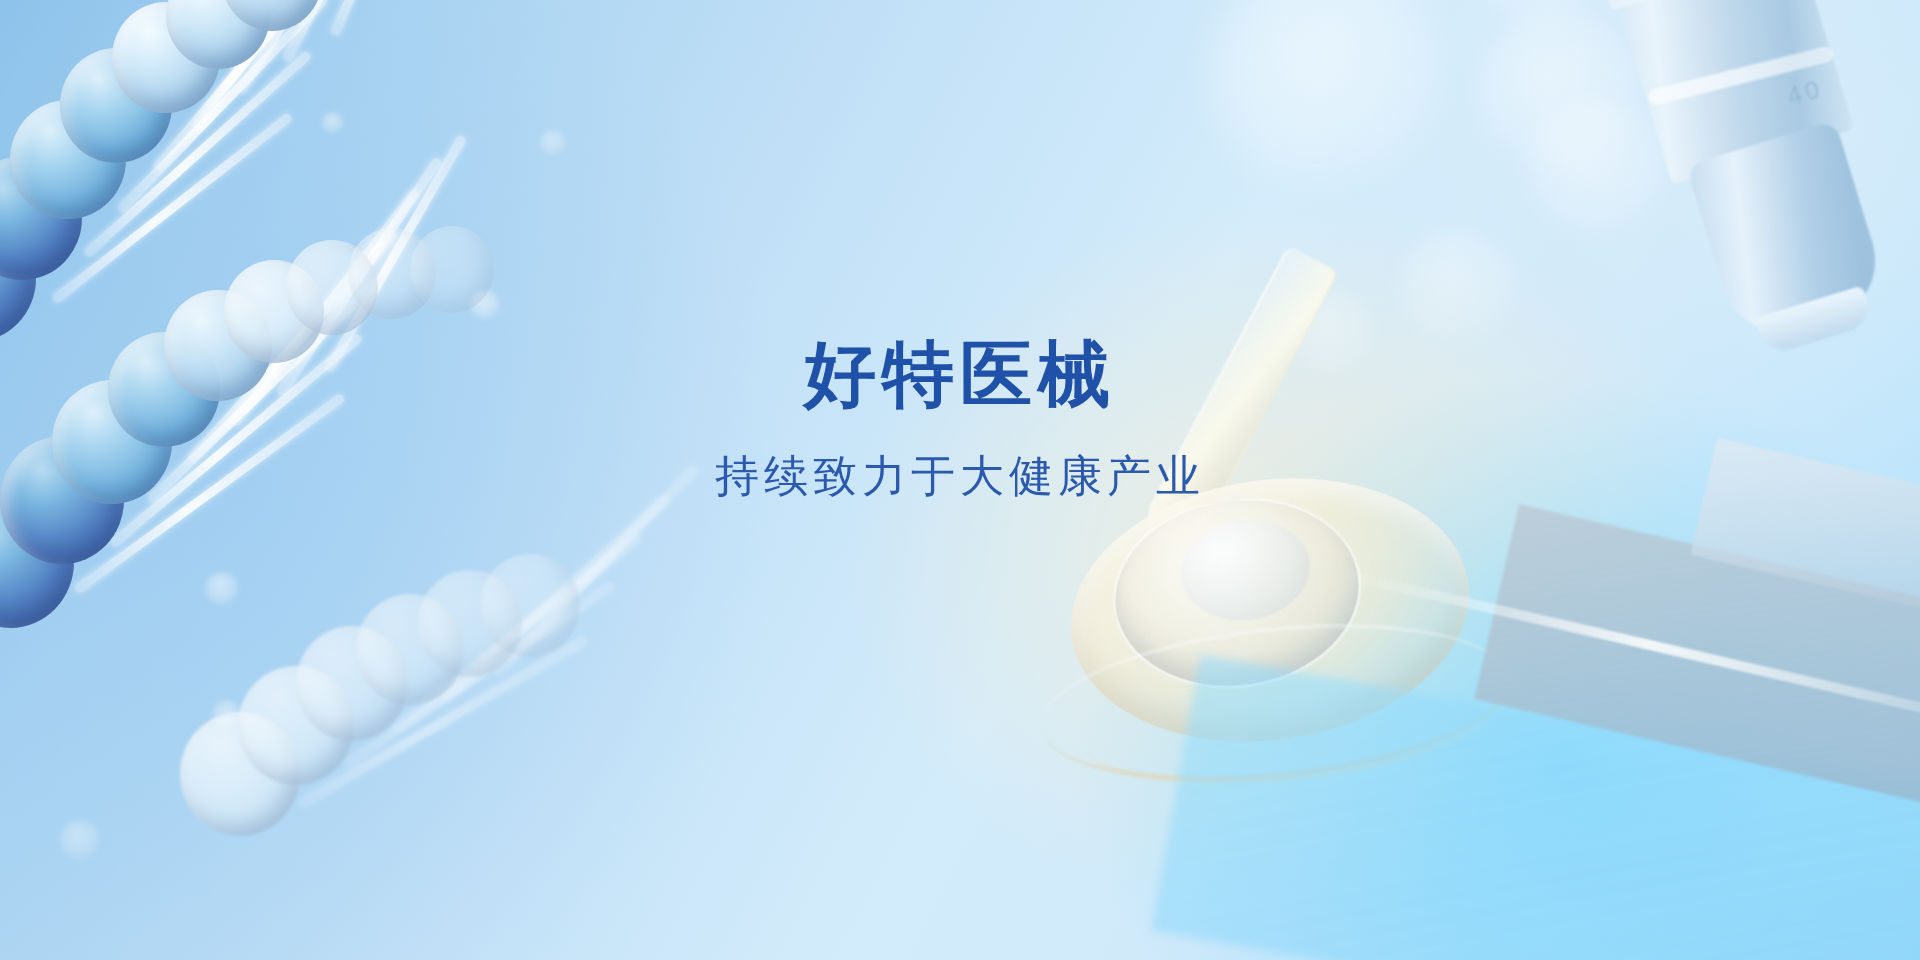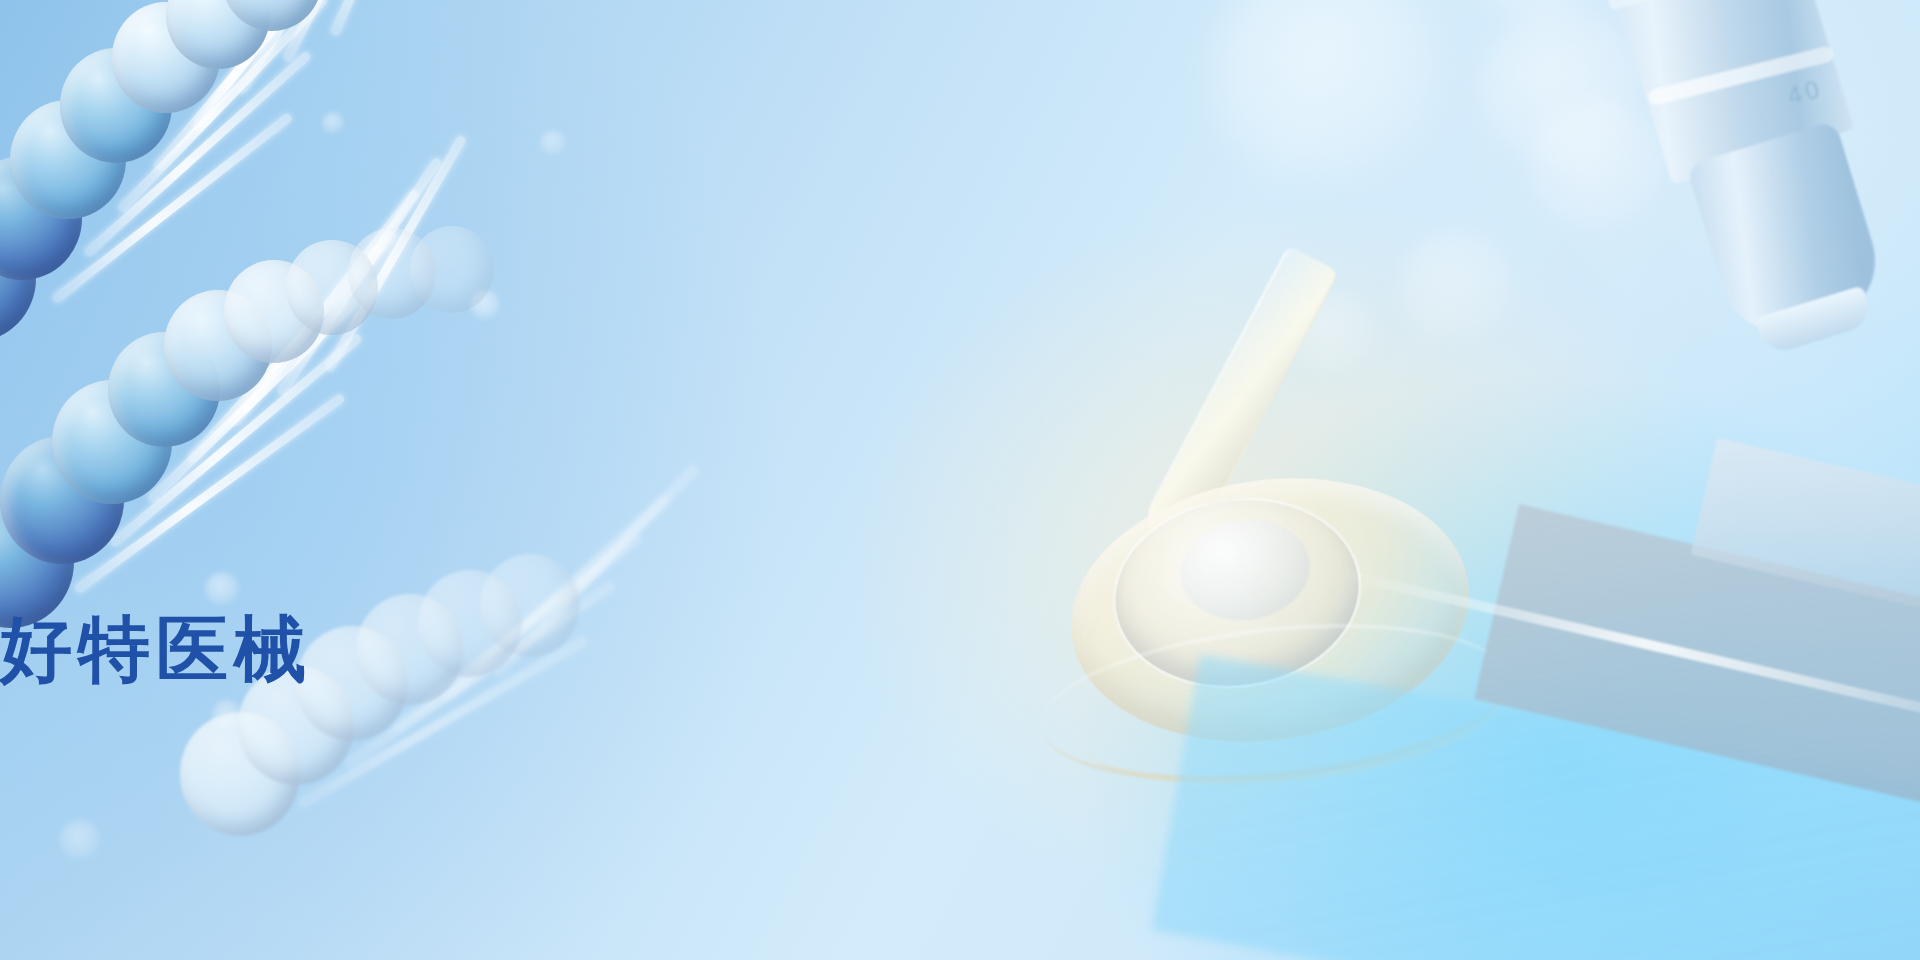--- a/index.html
+++ b/index.html
@@ -99,21 +99,21 @@
 
   
   .helix { position:absolute; }
   .node { position:absolute; border-radius:50%; }
   .rod  { position:absolute; border-radius:30px;
           background:linear-gradient(90deg,rgba(255,255,255,.35),rgba(255,255,255,.97) 42%,rgba(255,255,255,.45));
           box-shadow:0 0 6px rgba(255,255,255,.65); }
 
   
   #copy { position:absolute; left:0; top:0; width:1920px; height:960px;
-          display:flex; flex-direction:row; align-items:center;
+          display:flex; flex-direction:column; align-items:center;
           justify-content:flex-start; pointer-events:none; }
   #title { margin-top:338px; font-size:72px; font-weight:bold; letter-spacing:6px;
            color:#1f51a8; line-height:1; white-space:nowrap;
            font-family:"Liberation Sans","DejaVu Sans",sans-serif; }
   #subtitle { margin-top:44px; font-size:44px; font-weight:normal; letter-spacing:5px;
               color:#2a59ae; line-height:1; white-space:nowrap;
               font-family:"Liberation Sans","DejaVu Sans",sans-serif; }
   #tagline { margin-top:42px; font-size:48px; font-weight:bold; letter-spacing:5px;
              color:#1f51a8; line-height:1; white-space:nowrap;
              font-family:"Liberation Sans","DejaVu Sans",sans-serif; }
@@ -203,15 +203,16 @@
     <div class="ms-barrel"></div>
     <div class="ms-collar"></div>
     <div class="ms-ring"></div>
     <div class="ms-nose"></div>
     <div class="ms-lens"></div>
     <div class="ms-mag">40</div>
   </div>
 
   <div id="copy">
     <div id="title">好特医械</div>
+    <div id="subtitle">持续致力于大健康产业</div>
   </div>
 
 </div>
 
 </body></html>

